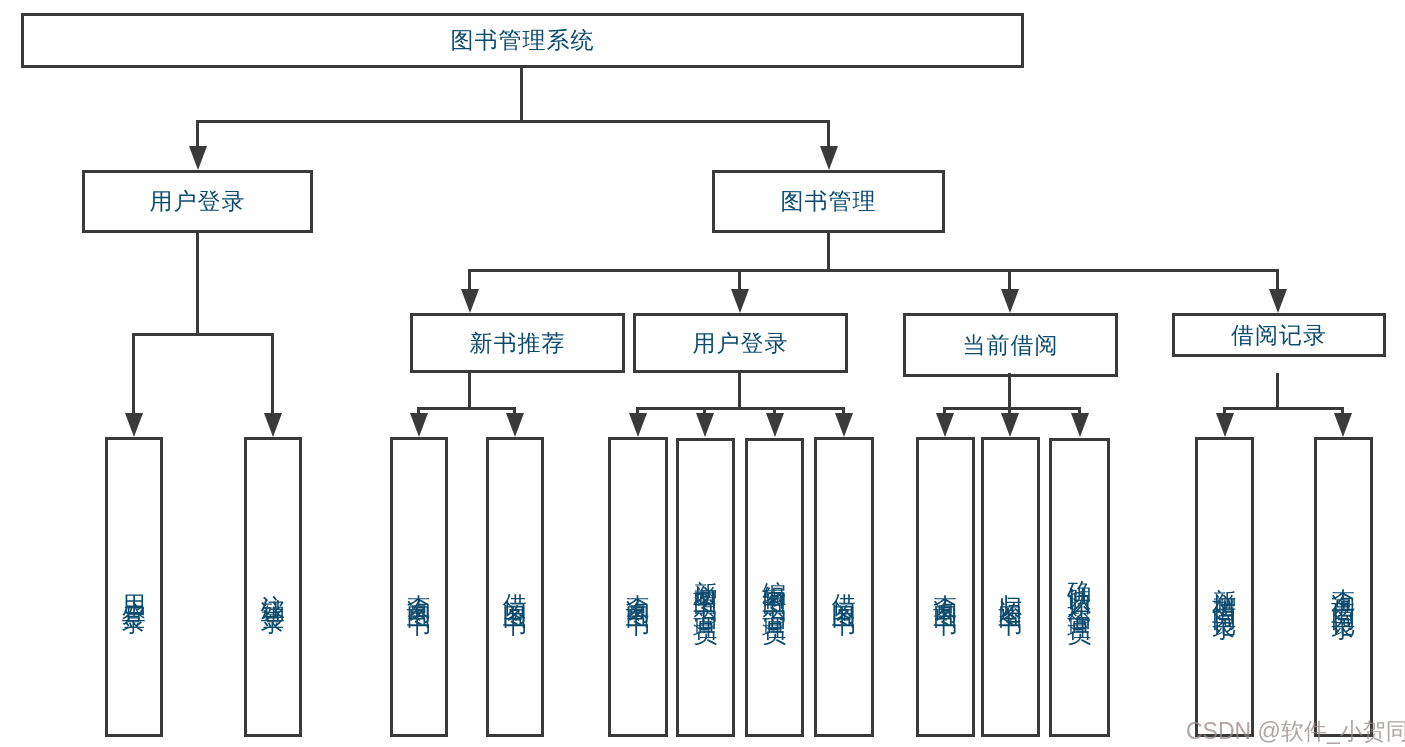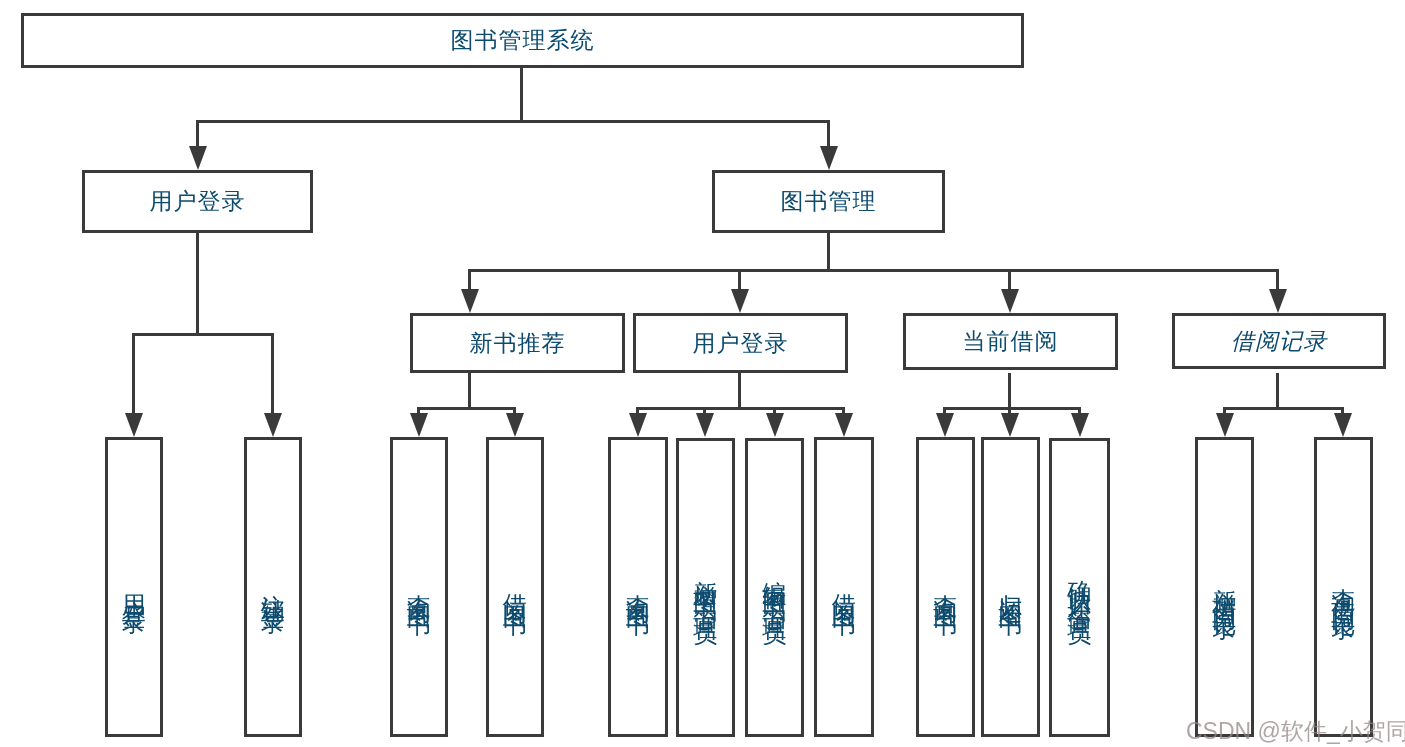--- a/index.html
+++ b/index.html
@@ -85,24 +85,24 @@
   <div class="arrow" style="left:738px; top:269px; height:20px;"></div>
   <div class="arrow" style="left:1008px; top:269px; height:20px;"></div>
   <div class="arrow" style="left:1276px; top:269px; height:20px;"></div>
 
   <div class="box hbox" style="left:362px; top:313px; width:215px; height:60px;margin-left:48px;">
     <span>新书推荐</span>
   </div>
   <div class="box hbox" style="left:633px; top:313px; width:215px; height:60px;">
     <span>用户登录</span>
   </div>
-  <div class="box hbox" style="left:903px; top:313px; width:215px; height:57px;">
+  <div class="box hbox" style="left:903px; top:313px; width:215px; height:64px;">
     <span>当前借阅</span>
   </div>
-  <div class="box hbox" style="left:1172px; top:313px; width:214px; height:56px;font-style:italic;">
+  <div class="box hbox" style="left:1172px; top:313px; width:214px; height:44px;">
     <span>借阅记录</span>
   </div>
 
   <div class="line" style="left:468px; top:373px; width:3px; height:37px;"></div>
   <div class="line" style="left:417px; top:407px; width:99px; height:3px;"></div>
   <div class="arrow" style="left:417px; top:407px; height:6px;"></div>
   <div class="arrow" style="left:513px; top:407px; height:6px;"></div>
 
   <div class="line" style="left:738px; top:373px; width:3px; height:37px;"></div>
   <div class="line" style="left:636px; top:407px; width:209px; height:3px;"></div>

